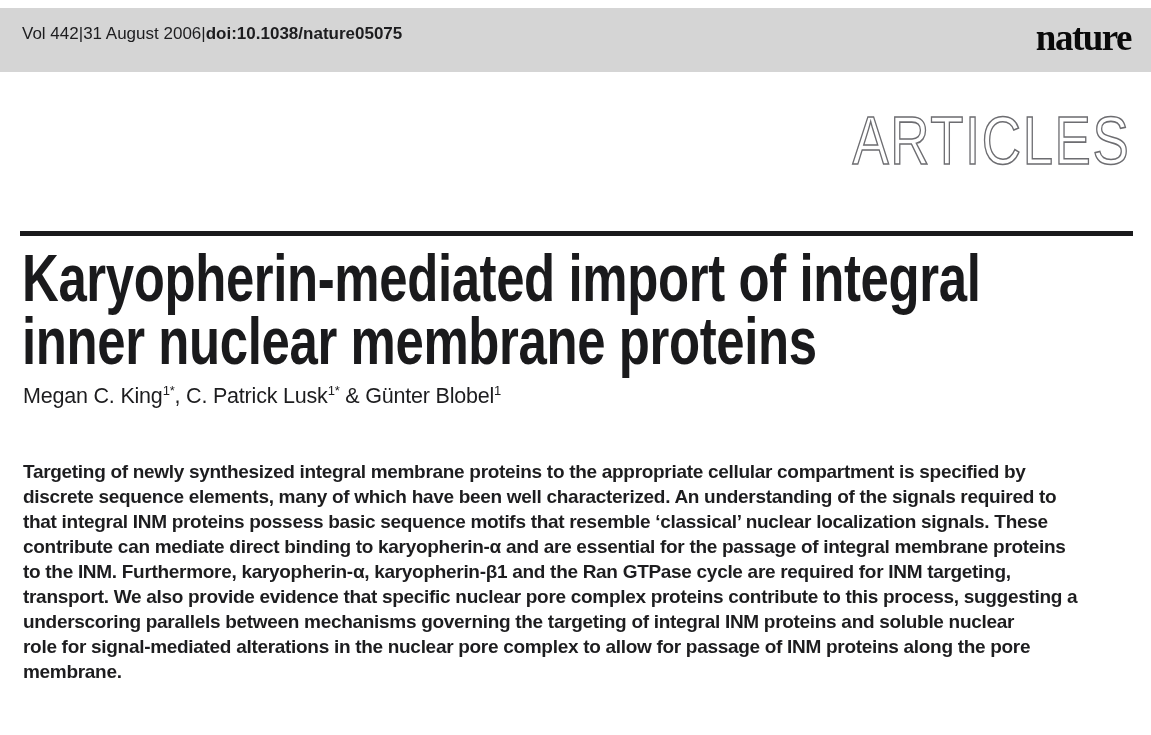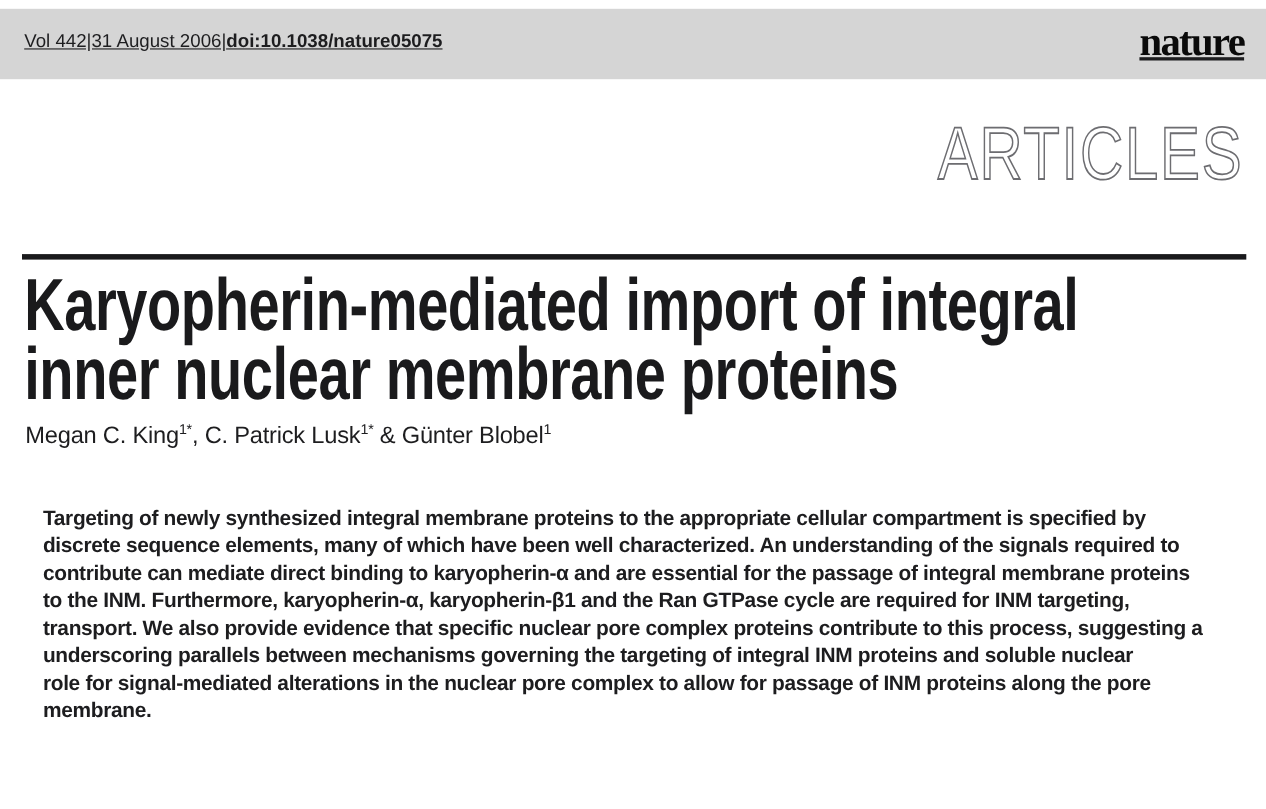--- a/index.html
+++ b/index.html
@@ -10,21 +10,21 @@
     --logo:#0a0a0a;
   }
   *{margin:0;padding:0;box-sizing:border-box;}
   html,body{width:1151px;height:735px;background:#fff;overflow:hidden;
     font-family:"Liberation Sans",sans-serif;color:var(--text);}
   .page{position:relative;width:1151px;height:735px;background:#fff;}
 
   
   .header-bar{position:absolute;top:8px;left:0;width:1151px;height:64px;
     background:var(--header-bar);display:flex;justify-content:space-between;
-    align-items:center;padding:4px 20px 9px 22px;text-decoration:underline;}
+    align-items:flex-start;padding:16px 20px 9px 22px;}
   .meta{font-size:17px;letter-spacing:0;color:var(--text);white-space:nowrap;}
   .meta b{font-weight:bold;}
   .logo{font-family:"Liberation Serif",serif;font-weight:bold;font-size:37px;
     line-height:27px;letter-spacing:-1.5px;color:var(--logo);margin-bottom:-2px;}
 
   
   .section-label{position:absolute;top:112px;right:21px;height:56px;
     font-size:68px;line-height:56px;letter-spacing:2px;font-weight:normal;
     color:var(--section-label);
     -webkit-text-fill-color:transparent;
@@ -42,21 +42,21 @@
 
   
   .authors{position:absolute;top:384px;left:23px;font-size:21.5px;
     letter-spacing:-0.2px;color:var(--text);white-space:nowrap;}
   .authors sup{font-size:13px;line-height:0;}
 
   
   .abstract{position:absolute;top:459px;left:23px;width:1110px;
     font-size:19px;font-weight:bold;line-height:25px;letter-spacing:-0.3px;
     color:var(--text);}
-  .abstract div{white-space:nowrap;margin-left:16px;}
+  .abstract div{white-space:nowrap;}
 </style>
 </head>
 <body>
 
 <div class="page">
 
   <div class="header-bar">
     <div class="meta"><span>Vol 442|31 August 2006|</span><b>doi:10.1038/nature05075</b></div>
     <div class="logo">nature</div>
   </div>
@@ -68,20 +68,21 @@
   <h1 class="title">
       <div>Karyopherin-mediated import of integral</div>
       <div>inner nuclear membrane proteins</div>
     </h1>
 
   <div class="authors"><span>Megan C. King</span><sup>1*</sup><span>, C. Patrick Lusk</span><sup>1*</sup><span> &amp; Günter Blobel</span><sup>1</sup></div>
 
   <div class="abstract">
       <div>Targeting of newly synthesized integral membrane proteins to the appropriate cellular compartment is specified by</div>
       <div>discrete sequence elements, many of which have been well characterized. An understanding of the signals required to</div>
+      <div>that integral INM proteins possess basic sequence motifs that resemble ‘classical’ nuclear localization signals. These</div>
       <div>contribute can mediate direct binding to karyopherin-α and are essential for the passage of integral membrane proteins</div>
       <div>to the INM. Furthermore, karyopherin-α, karyopherin-β1 and the Ran GTPase cycle are required for INM targeting,</div>
       <div>transport. We also provide evidence that specific nuclear pore complex proteins contribute to this process, suggesting a</div>
       <div>underscoring parallels between mechanisms governing the targeting of integral INM proteins and soluble nuclear</div>
       <div>role for signal-mediated alterations in the nuclear pore complex to allow for passage of INM proteins along the pore</div>
       <div>membrane.</div>
     </div>
 
 </div>
 

